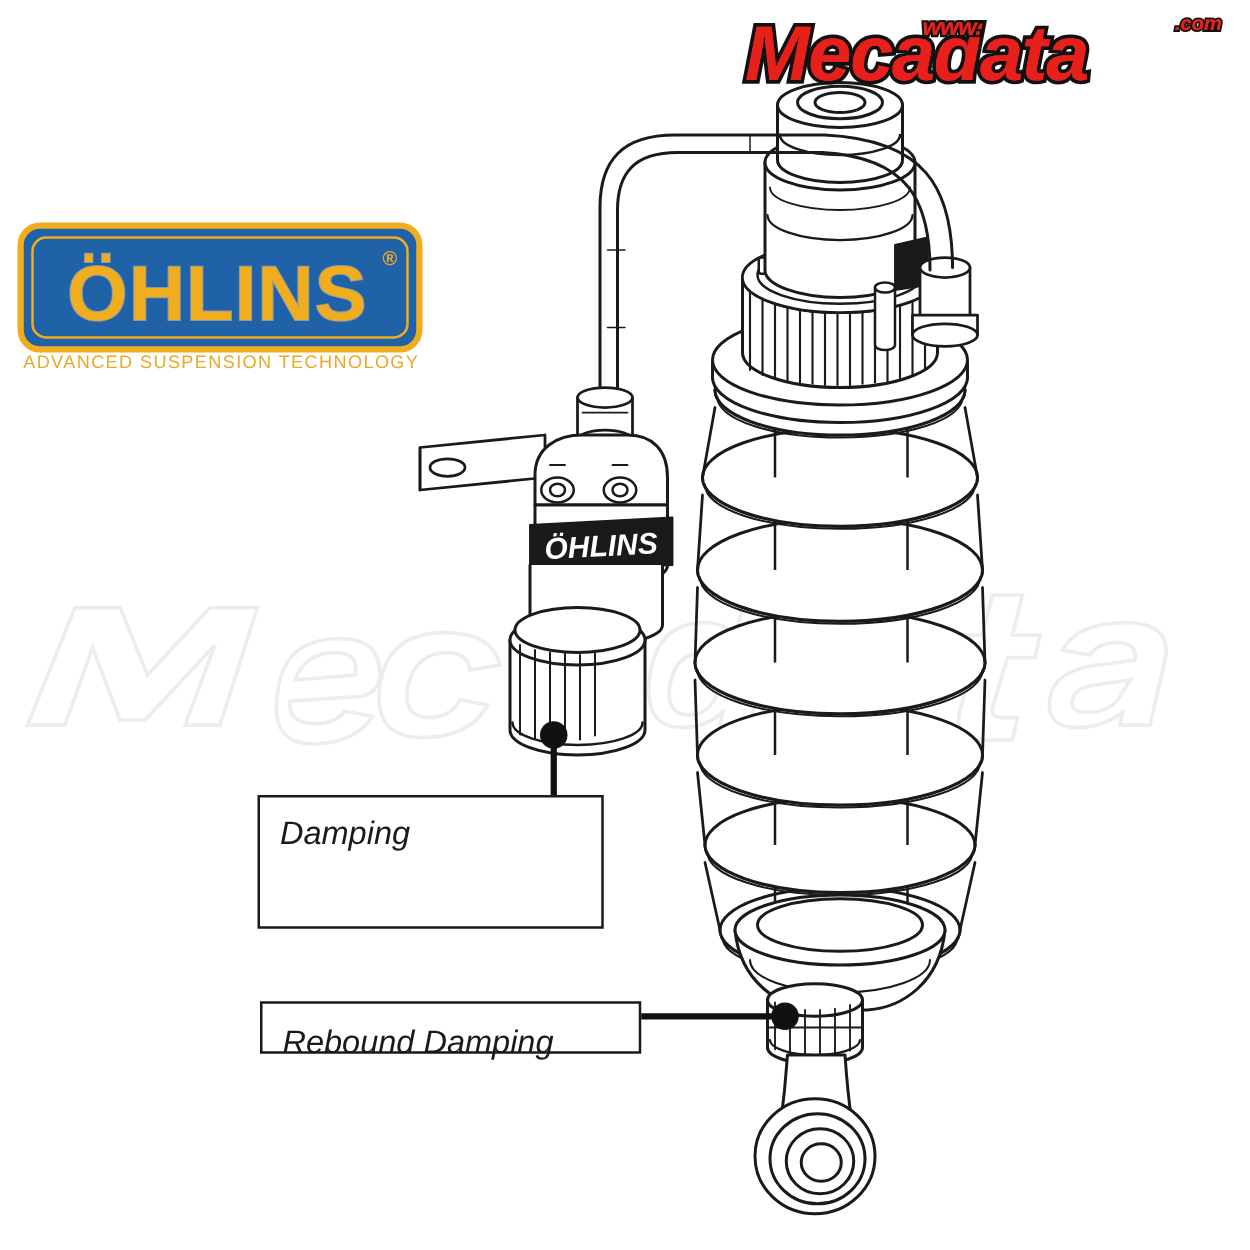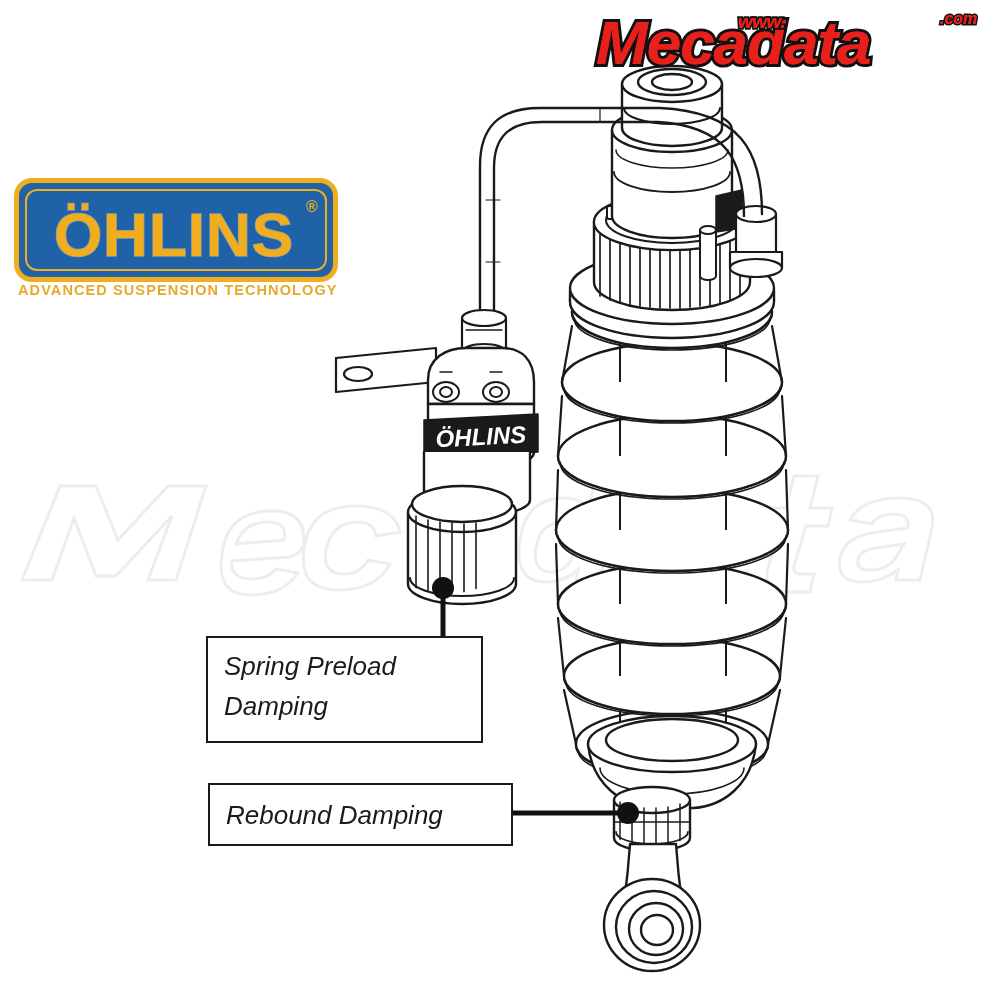--- a/index.html
+++ b/index.html
@@ -56,21 +56,21 @@
   }
   #ohlins-tagline {
     position: absolute;
     left: 4px;
     top: 104px;
     width: 318px;
     text-align: center;
     color: #e8a92a;
     font-family: "Liberation Sans", sans-serif;
     font-size: 14.5px;
-    font-weight: bold;
+    font-weight: normal;
     letter-spacing: 1.1px;
     white-space: nowrap;
   }
 
   
   #mecadata-logo {
     position: absolute;
     left: 588px;
     top: 2px;
     width: 408px;
@@ -101,23 +101,23 @@
     padding: 8px 0 0 16px;
   }
   #callout-preload {
     left: 206px;
     top: 636px;
     width: 277px;
     height: 107px;
   }
   #callout-rebound {
     left: 208px;
-    top: 783px;
+    top: 801px;
     width: 305px;
-    height: 63px;
+    height: 42px;
     padding-top: 10px;
   }
   .callout-line {
     display: block;
   }
 
   
   #leaders {
     position: absolute;
     left: 0; top: 0;
@@ -457,21 +457,20 @@
       <circle cx="443" cy="588" r="11" fill="#111111"></circle>
     </g>
 
     <g>
       <line x1="510" y1="813" x2="630" y2="813" stroke="#111111" stroke-width="5"></line>
       <circle cx="628" cy="813" r="11" fill="#111111"></circle>
     </g>
   </svg>
 
   <div class="callout-box" id="callout-preload">
-    <span class="callout-line">Spring Preload</span>
     <span class="callout-line">Damping</span>
   </div>
 
   <div class="callout-box" id="callout-rebound">
     <span class="callout-line">Rebound Damping</span>
   </div>
 
 </div>
 
 </body></html>

